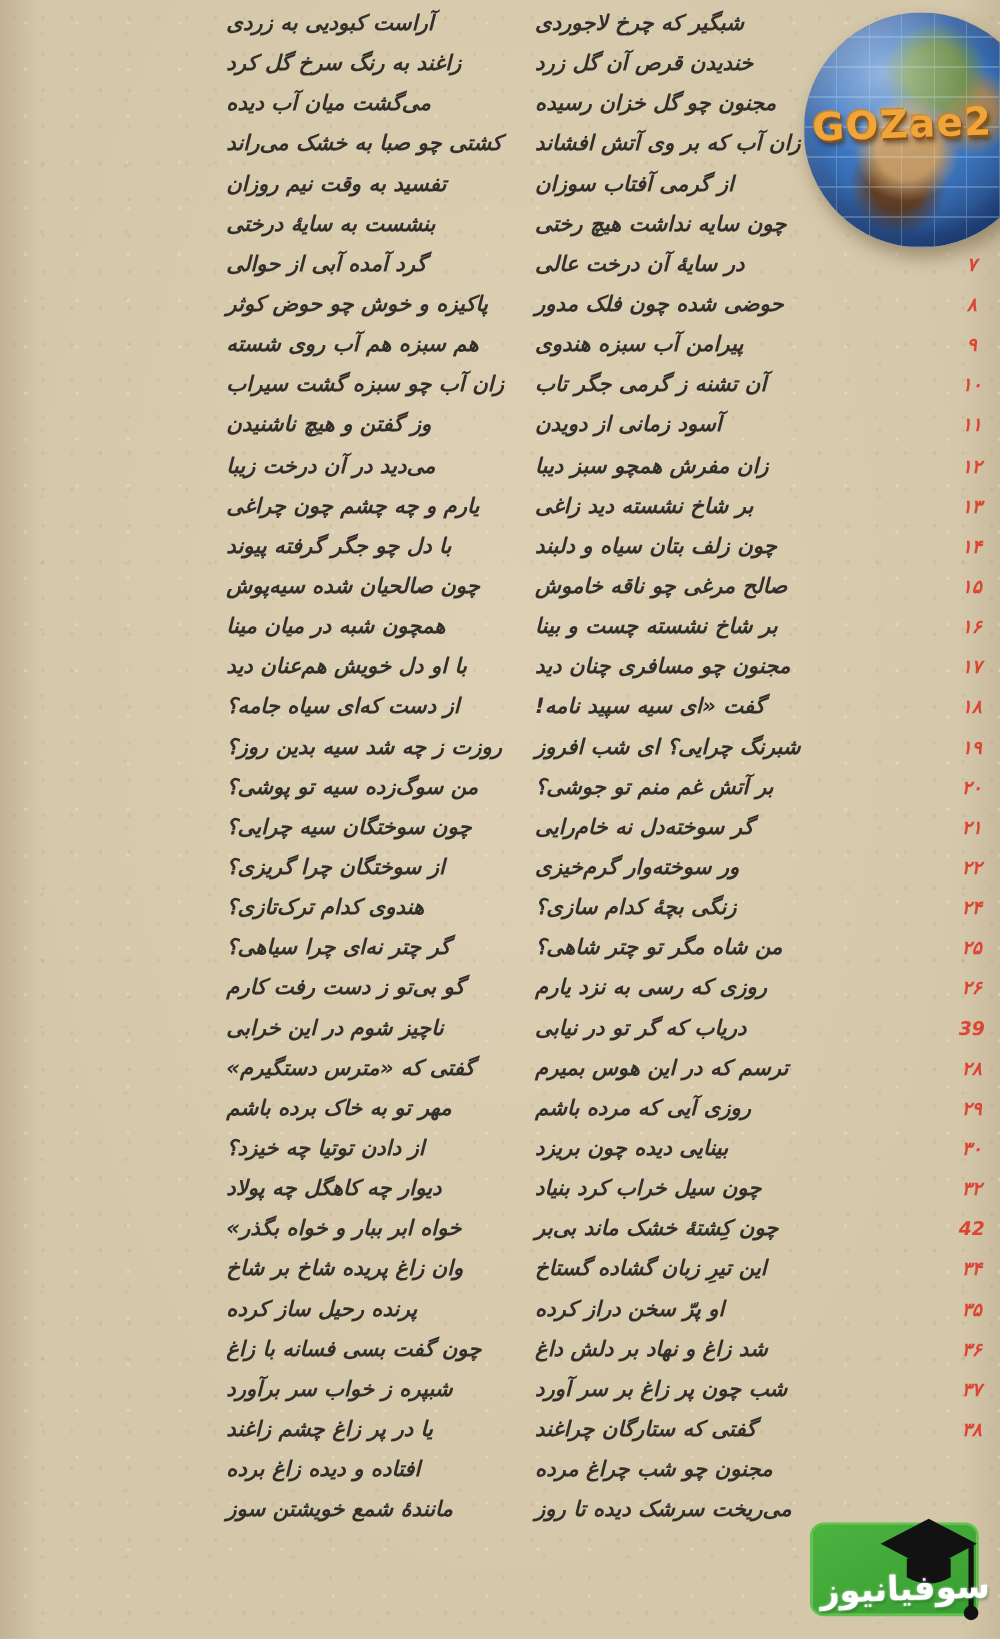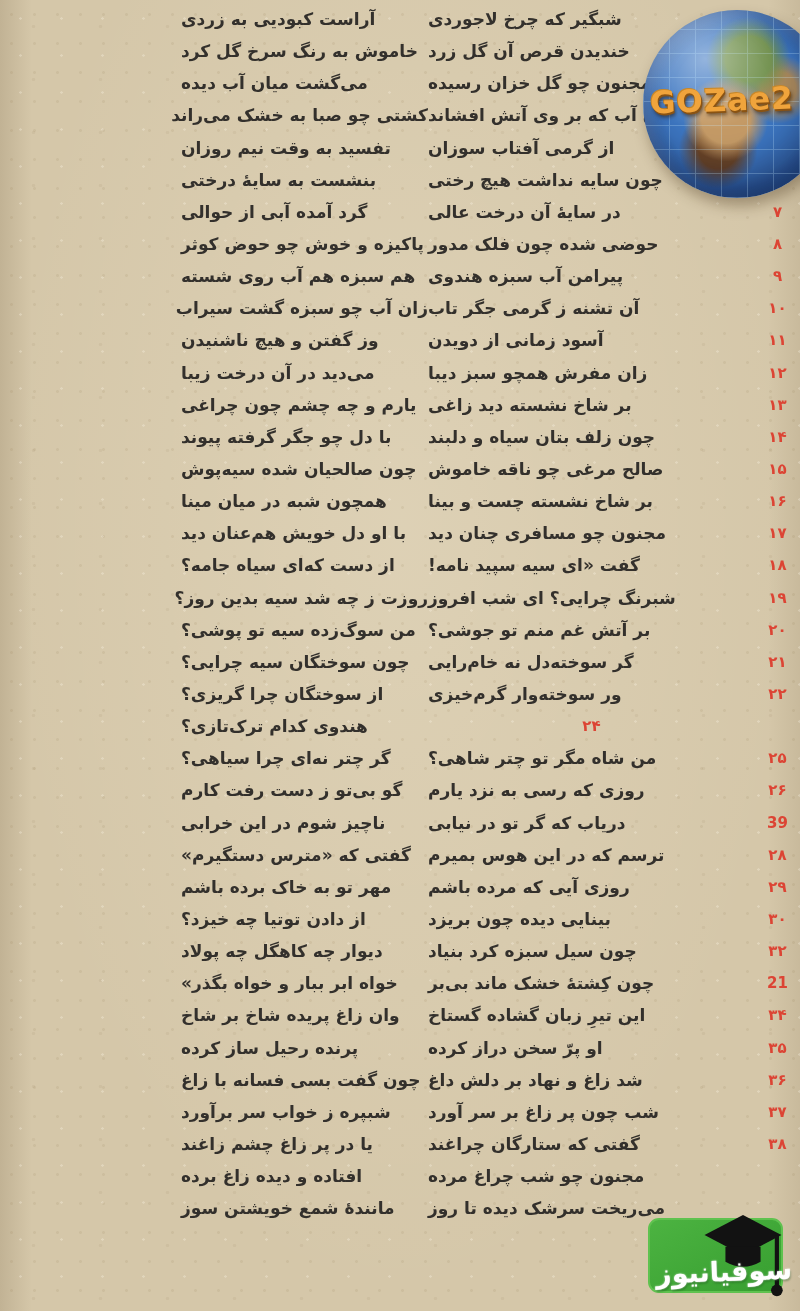--- a/index.html
+++ b/index.html
@@ -10,21 +10,21 @@
     background-image:
       radial-gradient(rgba(130,100,60,.10) 1px, transparent 1.6px),
       radial-gradient(rgba(255,250,235,.28) 1px, transparent 1.6px),
       radial-gradient(rgba(110,85,50,.07) 1.5px, transparent 2.2px),
       linear-gradient(90deg, rgba(90,70,40,.16), rgba(0,0,0,0) 4%, rgba(0,0,0,0) 96%, rgba(90,70,40,.10)),
       radial-gradient(ellipse at 50% 40%, rgba(255,248,230,.20), rgba(0,0,0,0) 70%);
     background-size:23px 29px, 41px 37px, 67px 53px, 100% 100%, 100% 100%;
   }
   
   .poem{position:absolute;left:0;top:3px;width:800px;}
-  .row{display:grid;grid-template-columns:181px 247px 327px 45px;height:32.15px;align-items:center;}
+  .row{display:grid;grid-template-columns:181px 247px 327px 45px;height:32.15px;align-items:center;font-style:italic;}
   .h{direction:rtl;text-align:left;white-space:nowrap;font-size:17px;font-weight:600;color:#33302c;}
   .num{direction:rtl;text-align:center;font-size:15px;font-weight:700;color:#dc4434;}
   
   .globe{
     position:absolute;left:643px;top:10px;width:188px;height:188px;border-radius:50%;z-index:5;
     background:
       radial-gradient(circle at 33% 26%, rgba(255,255,255,.45), rgba(255,255,255,0) 38%),
       radial-gradient(circle at 44% 58%, #c49a66 0 16%, rgba(196,154,102,0) 28%),
       radial-gradient(circle at 40% 74%, #6b4526 0 11%, rgba(107,69,38,0) 22%),
       radial-gradient(circle at 56% 26%, #70904c 0 13%, rgba(112,144,76,0) 24%),
@@ -65,21 +65,21 @@
 
     <div class="row">
       <div class="cell"></div>
       <div class="h">آراست کبودیی به زردی</div>
       <div class="h">شبگیر که چرخ لاجوردی</div>
       <div class="num"></div>
     </div>
 
     <div class="row">
       <div class="cell"></div>
-      <div class="h">خاموش به رنگ سرخ گل کرد</div>
+      <div class="h">زاغند به رنگ سرخ گل کرد</div>
       <div class="h">خندیدن قرص آن گل زرد</div>
       <div class="num"></div>
     </div>
 
     <div class="row">
       <div class="cell"></div>
       <div class="h">می‌گشت میان آب دیده</div>
       <div class="h">مجنون چو گل خزان رسیده</div>
       <div class="num"></div>
     </div>
@@ -214,20 +214,21 @@
       <div class="cell"></div>
       <div class="h">از سوختگان چرا گریزی؟</div>
       <div class="h">ور سوخته‌وار گرم‌خیزی</div>
       <div class="num">۲۲</div>
     </div>
 
 
     <div class="row">
       <div class="cell"></div>
       <div class="h">هندوی کدام ترک‌تازی؟</div>
+      <div class="h">زنگی بچهٔ کدام سازی؟</div>
       <div class="num">۲۴</div>
     </div>
 
     <div class="row">
       <div class="cell"></div>
       <div class="h">گر چتر نه‌ای چرا سیاهی؟</div>
       <div class="h">من شاه مگر تو چتر شاهی؟</div>
       <div class="num">۲۵</div>
     </div>
 
@@ -263,29 +264,29 @@
       <div class="cell"></div>
       <div class="h">از دادن توتیا چه خیزد؟</div>
       <div class="h">بینایی دیده چون بریزد</div>
       <div class="num">۳۰</div>
     </div>
 
 
     <div class="row">
       <div class="cell"></div>
       <div class="h">دیوار چه کاهگل چه پولاد</div>
-      <div class="h">چون سیل سبزه کرد بنیاد</div>
+      <div class="h">چون سیل خراب کرد بنیاد</div>
       <div class="num">۳۲</div>
     </div>
 
     <div class="row">
       <div class="cell"></div>
       <div class="h">خواه ابر ببار و خواه بگذر»</div>
       <div class="h">چون کِشتهٔ خشک ماند بی‌بر</div>
-      <div class="num">21</div>
+      <div class="num">42</div>
     </div>
 
     <div class="row">
       <div class="cell"></div>
       <div class="h">وان زاغ پریده شاخ بر شاخ</div>
       <div class="h">این تیرِ زبان گشاده گستاخ</div>
       <div class="num">۳۴</div>
     </div>
 
     <div class="row">

